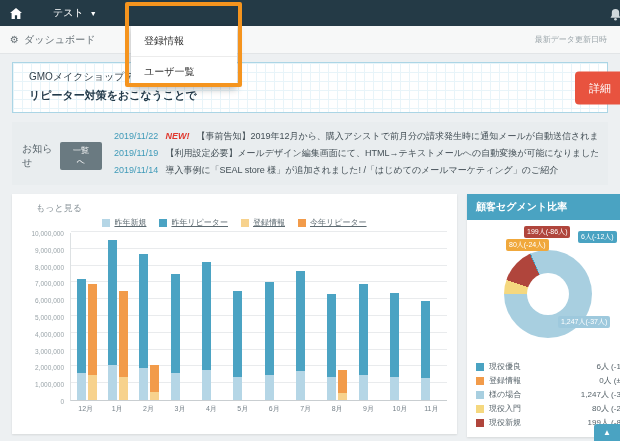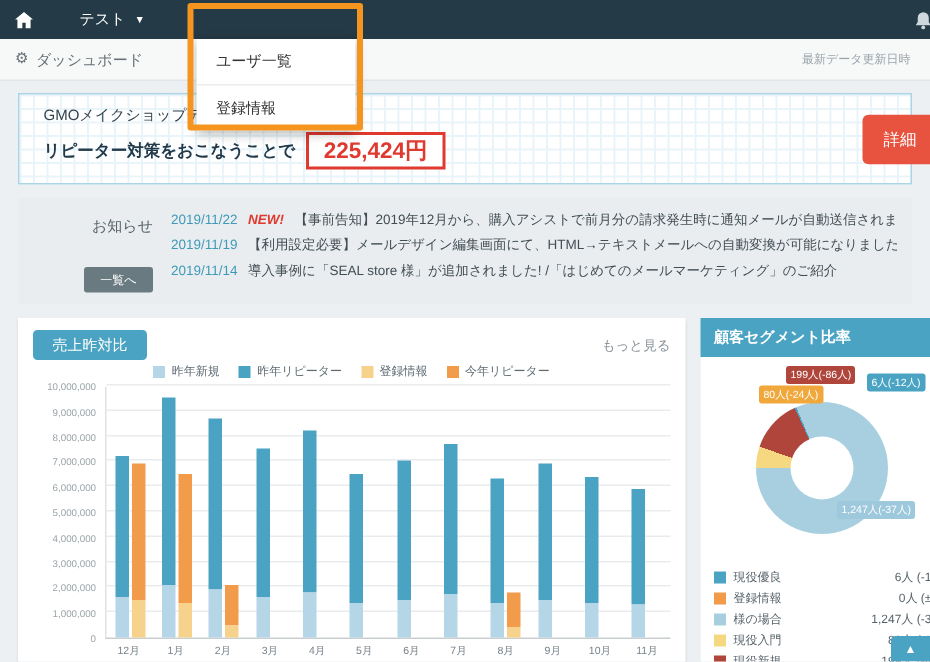--- a/index.html
+++ b/index.html
@@ -36,38 +36,38 @@
     background-size:9px 9px; padding:7px 60px 9px 16px; }
   .promo-l1 { font-size:10px; color:#33424c; margin-bottom:4px; }
   .promo-l2 { display:flex; align-items:center; gap:7px; font-size:11px; color:#223a4a; font-weight:bold; }
   .amount { border:2px solid #e0392f; color:#e0392f; background:#fff; font-size:15px;
     font-weight:bold; padding:1px 10px; }
   .detail-btn { position:absolute; right:-18px; top:50%; transform:translateY(-50%);
     background:#e8533f; color:#fff; border:none; border-radius:4px; font-size:11px;
     padding:9px 14px; cursor:pointer; font-family:inherit; }
   
   .news { display:flex; background:#e9edef; padding:8px 10px; margin-bottom:9px; gap:12px; }
-  .news-left { width:80px; flex:none; display:flex; flex-direction:column; align-items:flex-end; gap:20px; padding-top:4px; }
+  .news-left { width:80px; flex:none; display:flex; flex-direction:row; align-items:center; gap:4px; padding-top:4px; }
   .news-title { font-size:10px; color:#57636a; }
   .news-btn { background:#6a7a81; color:#fff; border:none; border-radius:2px; font-size:8px;
     padding:3px 11px; cursor:pointer; font-family:inherit; }
   .news-rows { flex:1; display:flex; flex-direction:column; gap:4px; min-width:0; }
   .news-row { display:flex; gap:7px; font-size:9px; align-items:baseline; cursor:pointer; }
   .news-date { color:#3f9ab8; flex:none; }
   .news-badge { color:#e0392f; font-weight:bold; font-style:italic; flex:none; }
   .news-text { color:#424e55; white-space:nowrap; overflow:hidden; }
   
   .content-row { display:flex; gap:10px; align-items:flex-start; }
   .chart-card { width:445px; flex:none; background:#fff; box-shadow:0 1px 2px rgba(0,0,0,.10);
     padding:8px 10px 10px; height:240px; }
   .card-head { display:flex; justify-content:space-between; align-items:center; margin-bottom:2px; }
   .badge-title { background:#4aa3c2; color:#fff; font-size:10px; padding:3px 13px; border-radius:3px; }
   .more-link { font-size:9px; color:#8a949a; cursor:pointer;margin-left:14px; }
   .bar-legend { display:flex; justify-content:center; gap:13px; margin:2px 0 5px; }
-  .bl-item { display:flex; align-items:center; gap:4px; font-size:8px; color:#5d6a71; }
+  .bl-item { display:flex; align-items:center; gap:4px; font-size:8px; color:#5d6a71;text-decoration:underline; }
   .chip { width:8px; height:8px; display:inline-block; flex:none; }
   .chart-grid { display:flex; }
   .y-col { width:48px; position:relative; height:168px; flex:none; }
   .y-label { position:absolute; right:6px; font-size:6.5px; color:#9aa4a9; }
   .plot-col { flex:1; min-width:0; }
   .plot-area { position:relative; height:168px; border-bottom:1px solid #c9ced1;
     border-left:1px solid #dde1e3; display:flex; align-items:flex-end; }
   .gridline { position:absolute; left:0; right:0; height:1px; background:#e9ebed; }
   .bar-group { flex:1; display:flex; justify-content:center; gap:2px; align-items:flex-end;
     position:relative; z-index:1; height:100%; }
@@ -110,38 +110,37 @@
   </span>
   <span class="bell">
     <svg width="13" height="13" viewBox="0 0 12 12">
         <path d="M6 1a3.4 3.4 0 0 0-3.4 3.4V7L1.4 9h9.2L9.4 7V4.4A3.4 3.4 0 0 0 6 1z" fill="#cfd8dc"></path>
         <circle cx="6" cy="10.4" r="1.2" fill="#cfd8dc"></circle>
       </svg>
   </span>
 </header>
 
 <div class="dropdown">
+  <div class="dd-item">登録情報</div>
   <div class="dd-item">ユーザ一覧</div>
-  <div class="dd-item">登録情報</div>
 </div>
 <div class="annotation"></div>
 
 <div class="subnav">
   <span class="gear">⚙</span>
   <span>ダッシュボード</span>
   <span class="updated">最新データ更新日時</span>
 </div>
 
 <div class="main">
 
   <div class="promo">
     <div class="promo-l1">GMOメイクショップデモ用 様の場合</div>
     <div class="promo-l2">
       <span>リピーター対策をおこなうことで</span>
-      <span class="amount">225,424円</span>
     </div>
     <button class="detail-btn">詳細</button>
   </div>
 
   <div class="news">
     <div class="news-left">
       <div class="news-title">お知らせ</div>
       <button class="news-btn">一覧へ</button>
     </div>
     <div class="news-rows">
@@ -160,21 +159,20 @@
 
         <span class="news-text">導入事例に「SEAL store 様」が追加されました! /「はじめてのメールマーケティング」のご紹介</span>
       </div>
     </div>
   </div>
 
   <div class="content-row">
 
     <section class="chart-card">
       <div class="card-head">
-        <span class="badge-title">売上昨対比</span>
         <span class="more-link">もっと見る</span>
       </div>
       <div class="bar-legend">
           <span class="bl-item">
             <span class="chip" style="background: rgb(181, 214, 230);"></span>
             <span>昨年新規</span>
           </span>
           <span class="bl-item">
             <span class="chip" style="background: rgb(75, 163, 195);"></span>
             <span>昨年リピーター</span>

